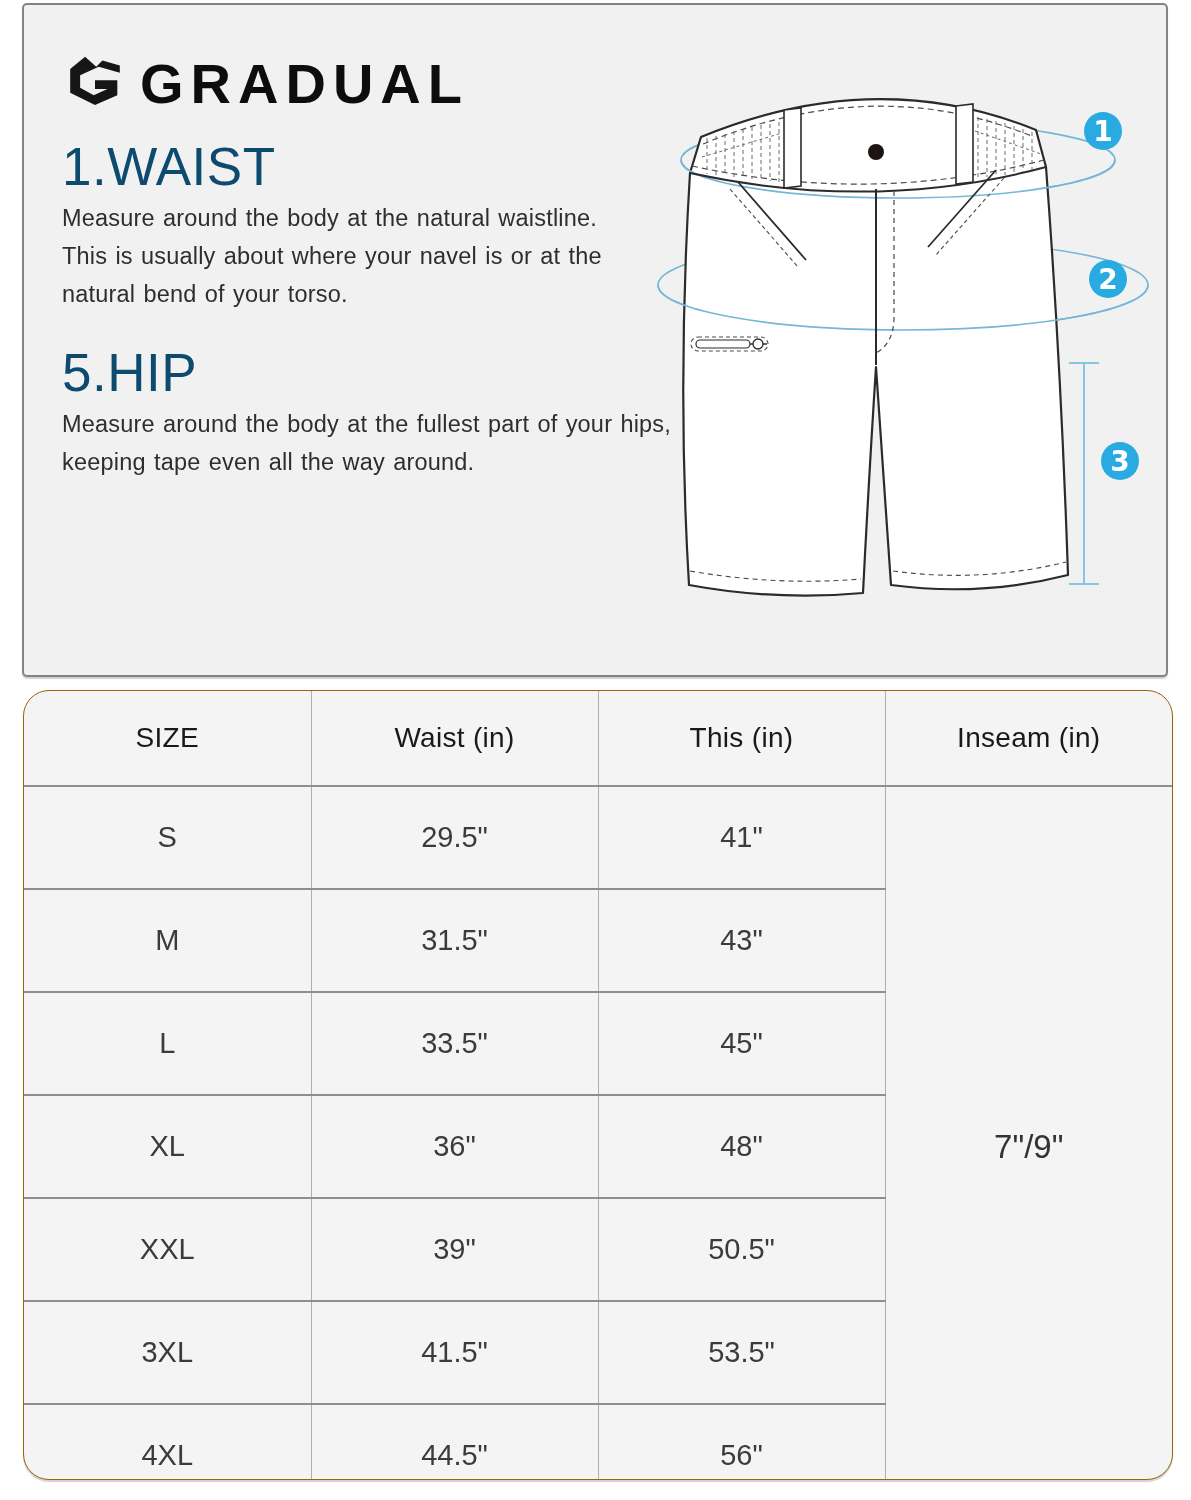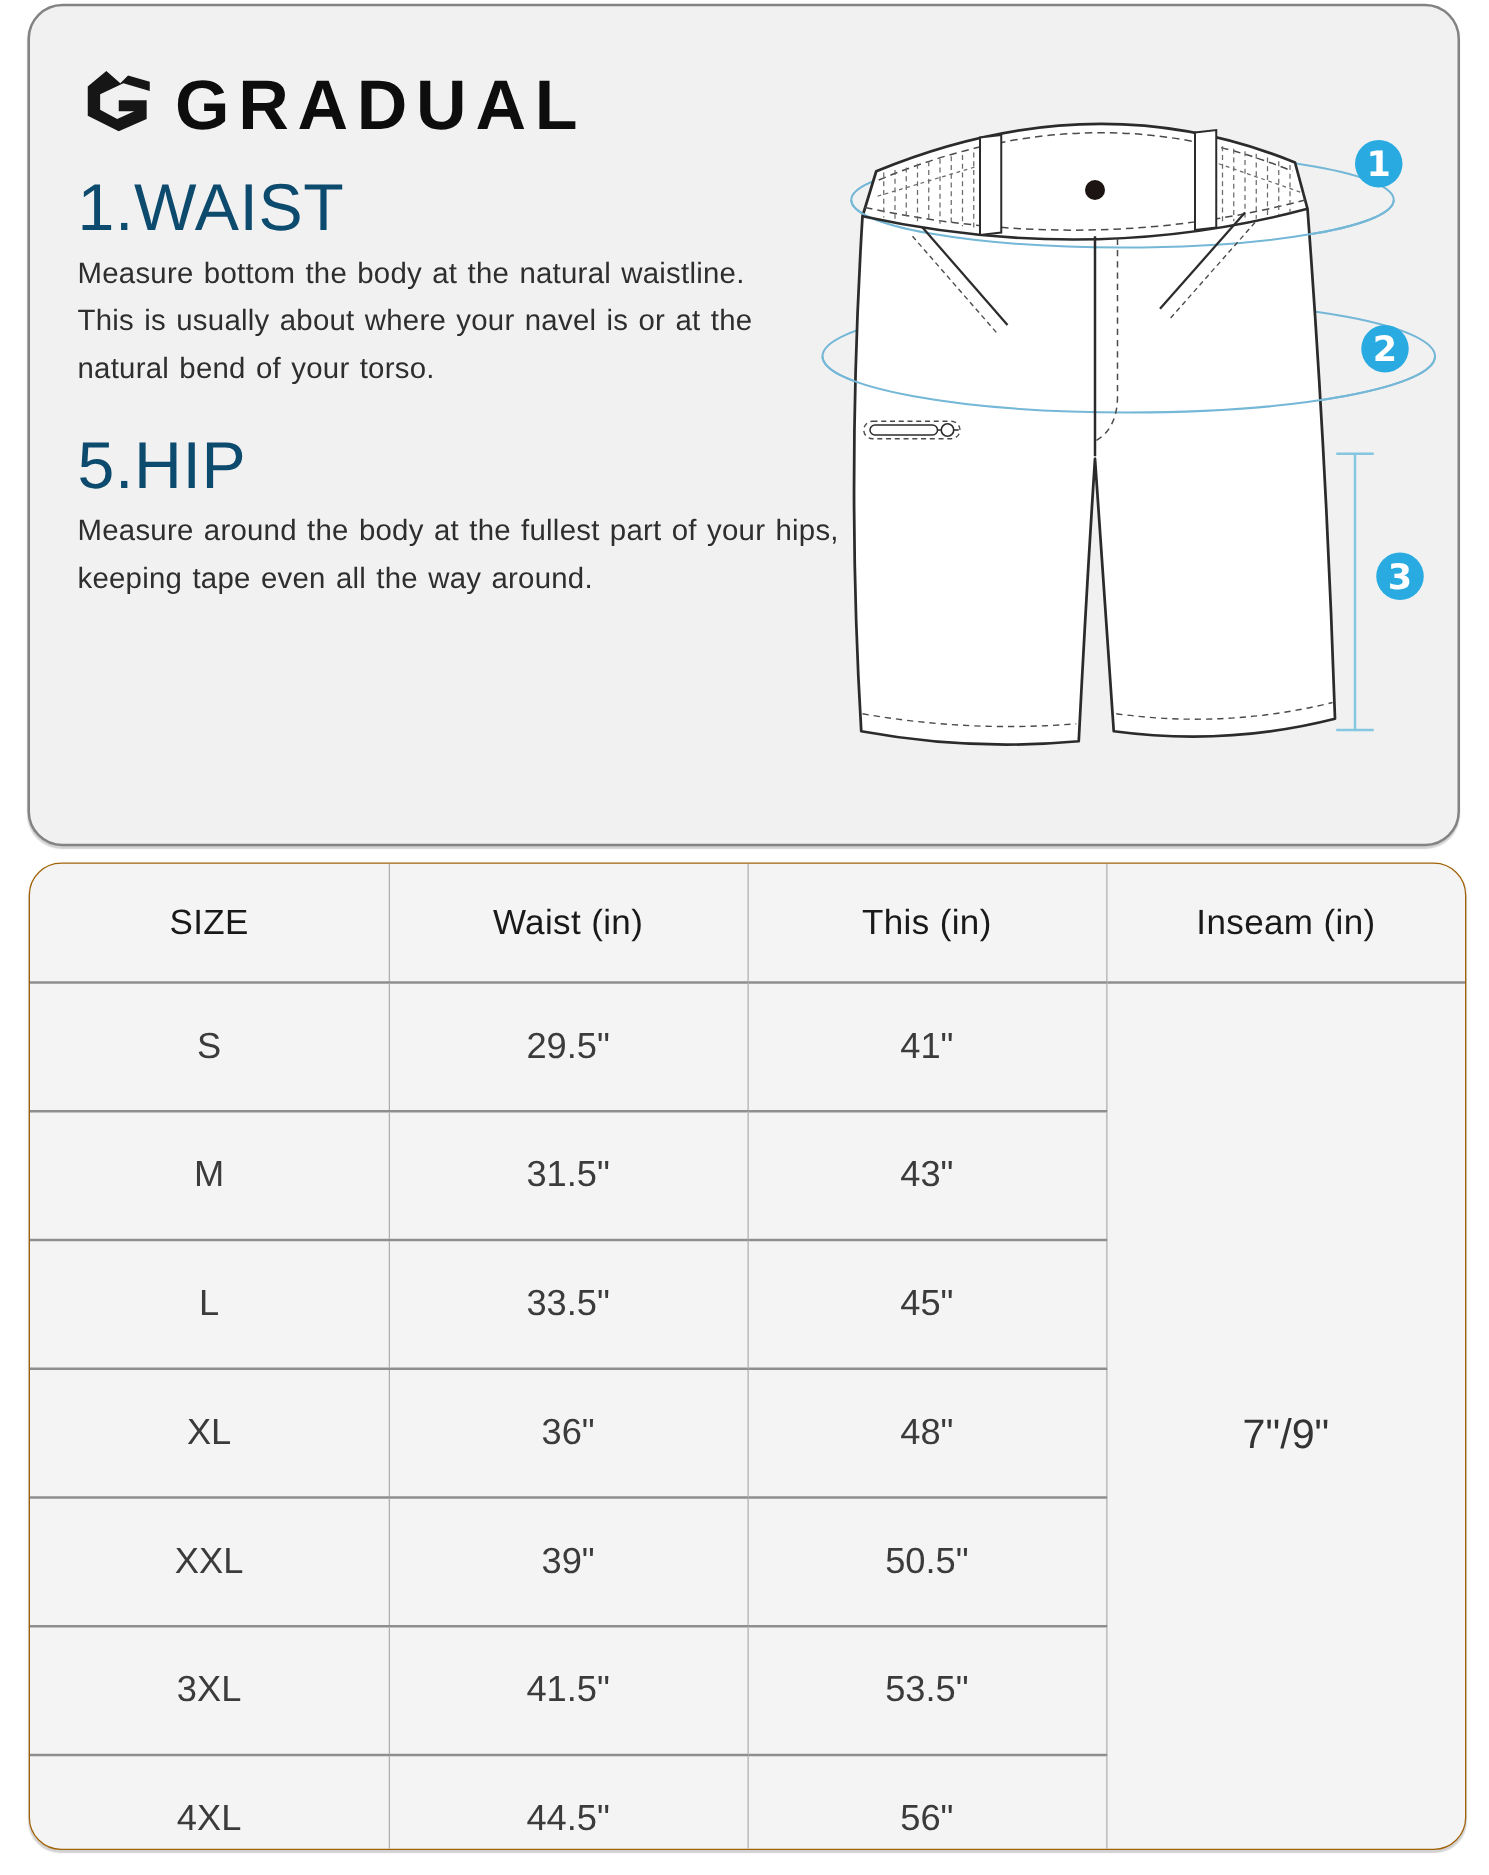--- a/index.html
+++ b/index.html
@@ -1,21 +1,21 @@
 <!DOCTYPE html>
 <html><head>
 <meta charset="utf-8">
 <style>
   html,body{margin:0;padding:0;background:#ffffff;}
   .page{position:relative;width:1191px;height:1500px;background:#ffffff;overflow:hidden;
         font-family:"Liberation Sans","DejaVu Sans",sans-serif;}
 
   
   .panel{position:absolute;left:22px;top:3px;width:1146px;height:674px;
-         background:#f1f1f2;border:2px solid #838383;border-radius:28px;
+         background:#f1f1f2;border:2px solid #838383;border-radius:5px;
          box-shadow:0 2px 1px rgba(0,0,0,.18);box-sizing:border-box;}
   .panel-content{position:absolute;left:38px;top:48px;width:610px;}
 
   .logo-row{display:flex;align-items:center;gap:12px;}
   .logo-mark{width:66px;height:62px;flex:0 0 auto;}
   .logo-text{font-size:56px;font-weight:900;letter-spacing:7px;color:#0d0d0d;line-height:62px;}
 
   .sec-title{font-size:53px;font-weight:400;color:#0c4a6e;letter-spacing:.5px;line-height:48px;
              margin:28px 0 8px 0;}
   .sec-title.hip{margin-top:36px;}
@@ -51,21 +51,21 @@
       <div class="logo-row">
         <svg class="logo-mark" viewBox="0 0 100 100" aria-hidden="true">
           <path fill="#161616" d="M90,20 L62,12 L52,22 L34,6 L10,26 L10,64 L50,84 L86,68 L86,44 L50,44
                L50,58 L70,58 L48,68 L26,56 L26,36 L56,22 L90,32 Z"></path>
         </svg>
         <div class="logo-text">GRADUAL</div>
       </div>
 
       <div>
         <div class="sec-title">1.WAIST</div>
-        <p class="sec-body">Measure bottom the body at the natural waistline.</p>
+        <p class="sec-body">Measure around the body at the natural waistline.</p>
         <p class="sec-body">This is usually about where your navel is or at the</p>
         <p class="sec-body">natural bend of your torso.</p>
       </div>
 
       <div>
         <div class="sec-title hip">5.HIP</div>
         <p class="sec-body">Measure around the body at the fullest part of your hips,</p>
         <p class="sec-body">keeping tape even all the way around.</p>
       </div>
 

